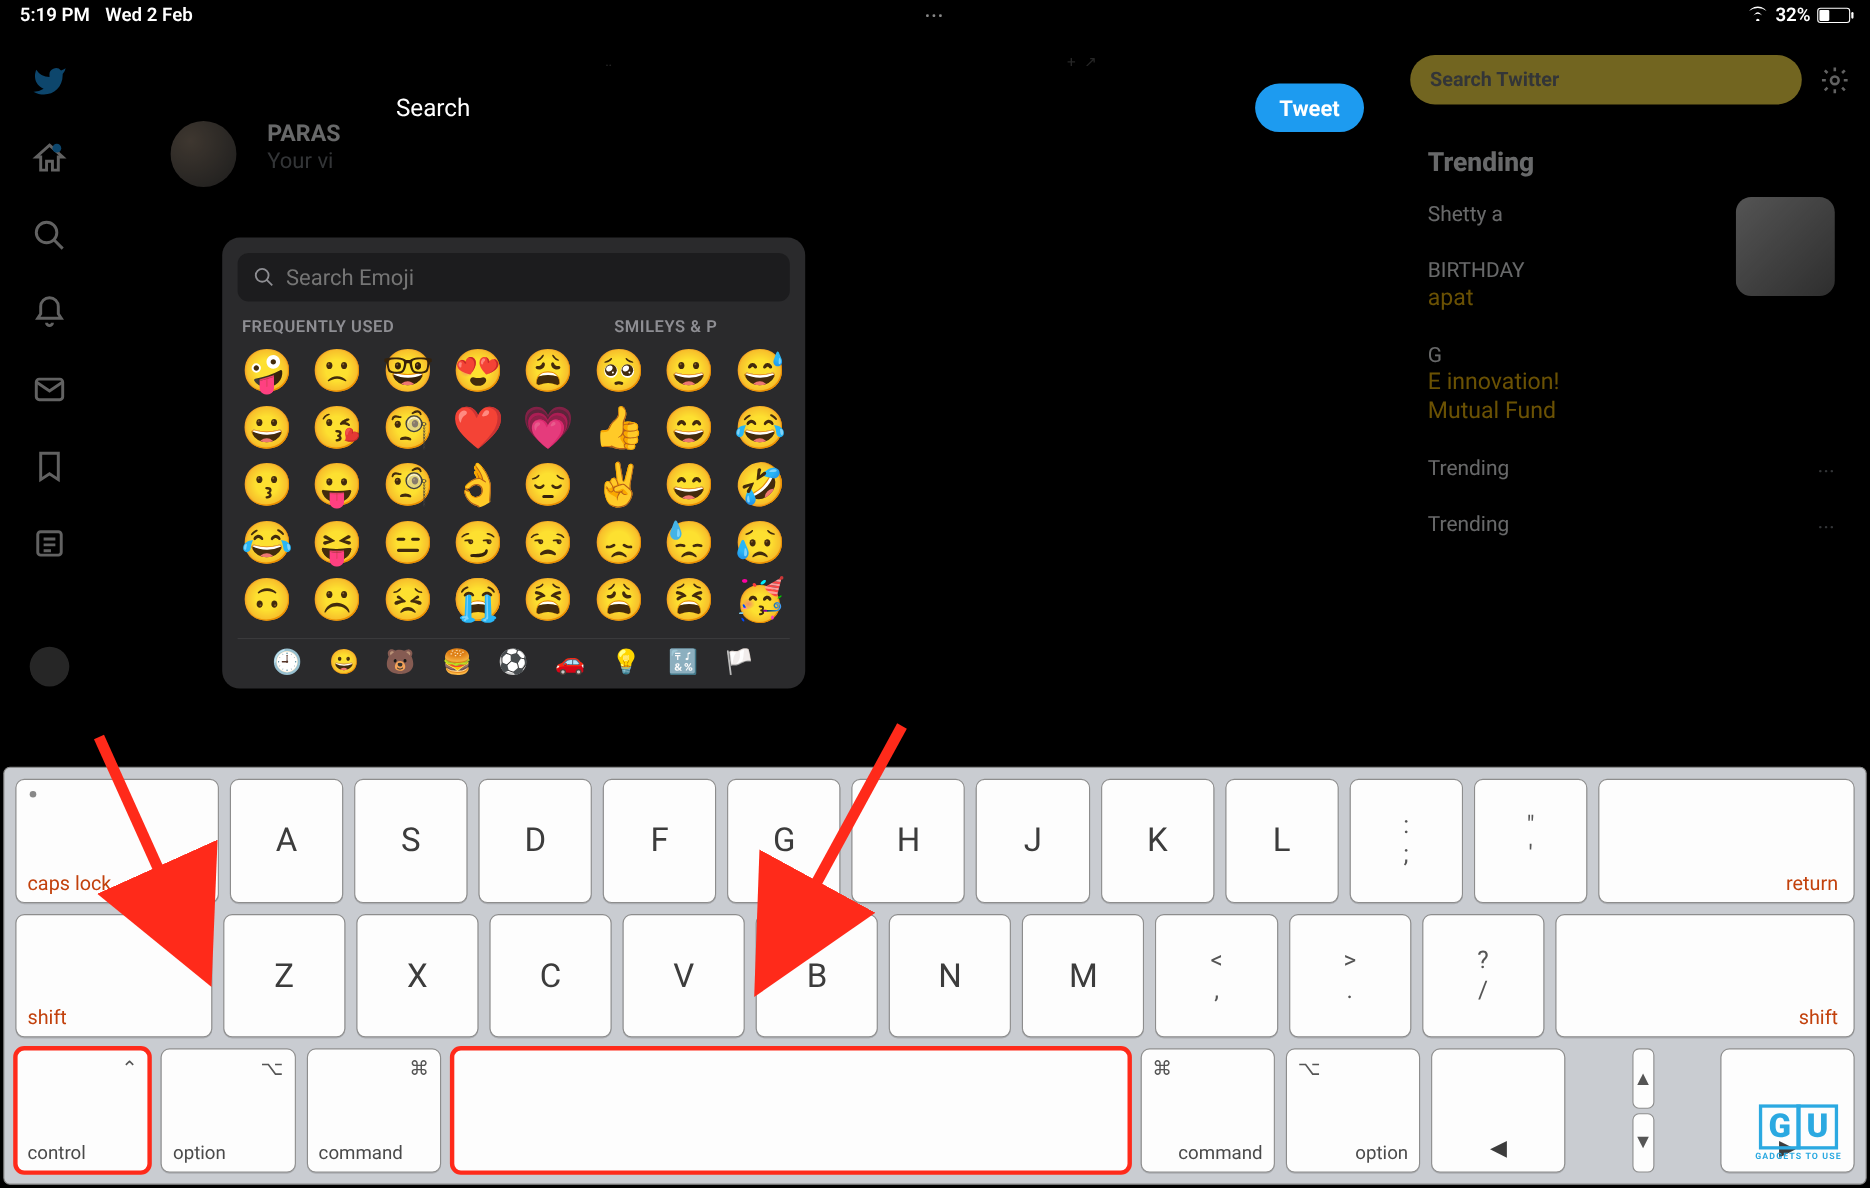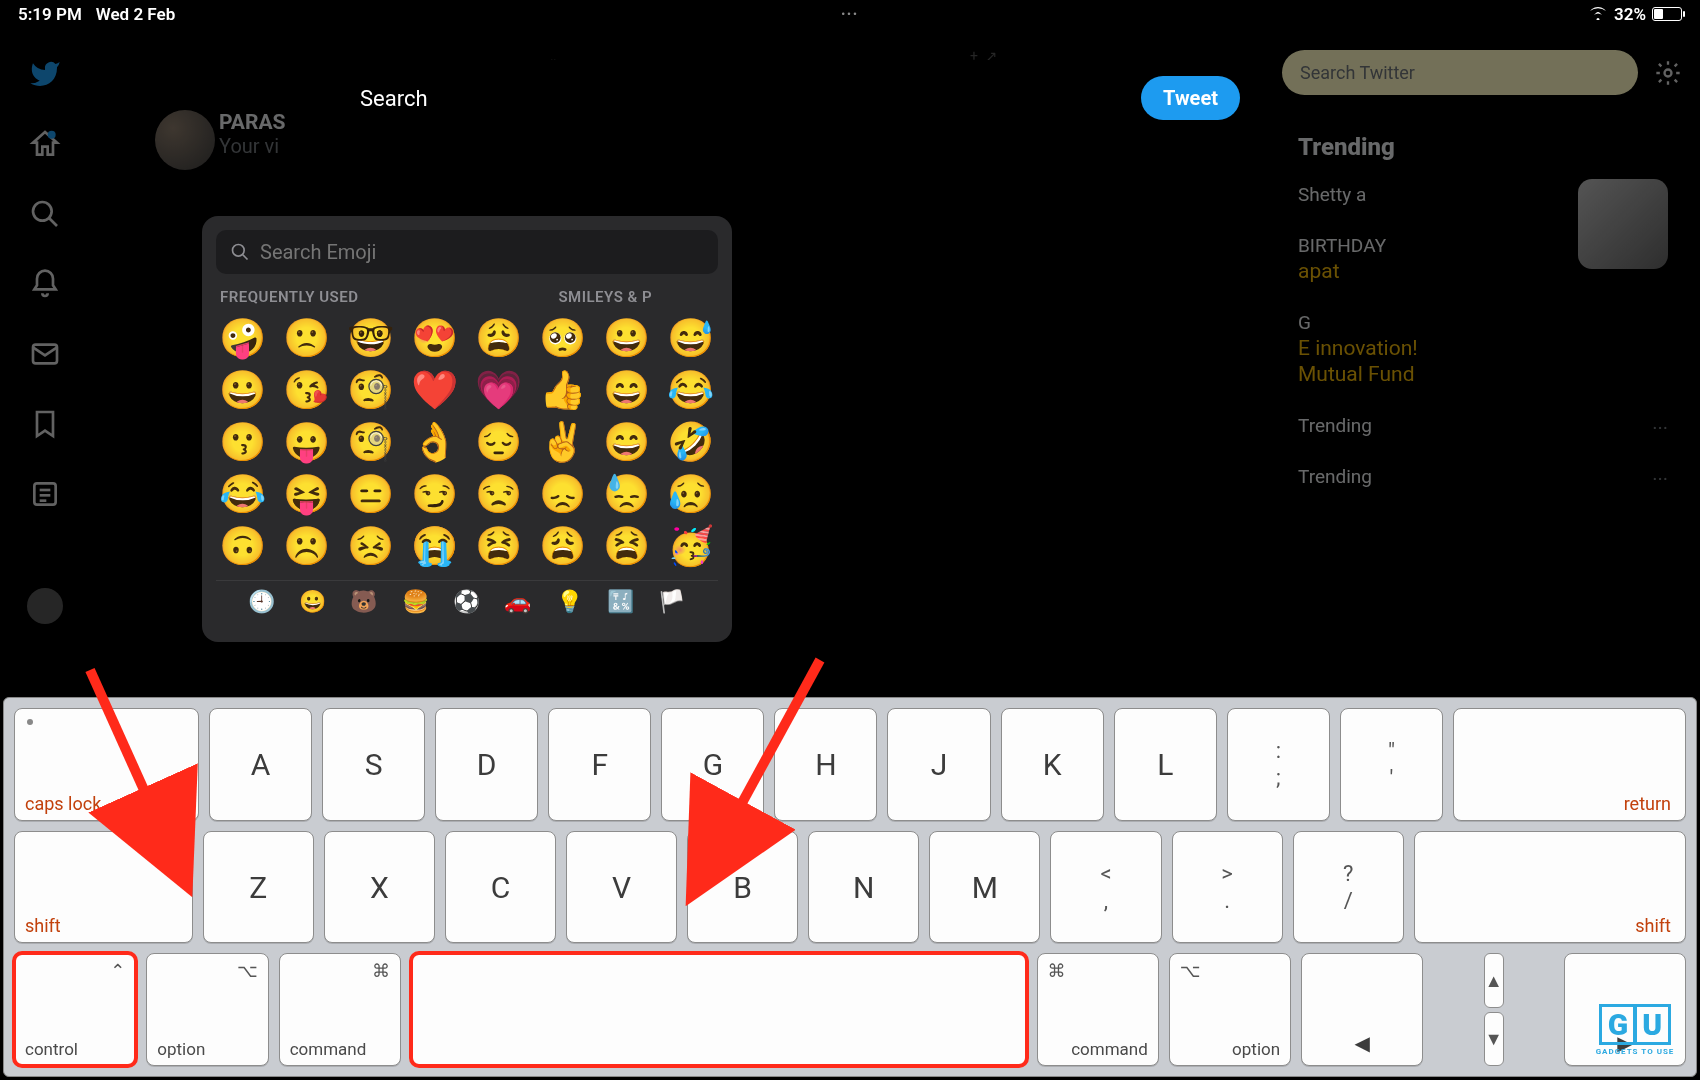--- a/index.html
+++ b/index.html
@@ -15,56 +15,56 @@
   .battery-icon::after { content:''; position:absolute; right:-4px; top:3px; width:2px; height:6px; background:#fff; border-radius:1px; }
   .battery-fill { position:absolute; left:1px; top:1px; bottom:1px; width:32%; background:#fff; border-radius:1px; }
 
   
   .nav-rail { position:absolute; left:0; top:40px; width:90px; display:flex; flex-direction:column; align-items:center; gap:38px; padding-top:18px; }
   .nav-icon { width:32px; height:32px; fill:#d9d9d9; color:#d9d9d9; }
   .nav-icon.bird { fill:#1d9bf0; }
   .nav-rail .avatar-small { width:36px; height:36px; border-radius:50%; background:#555; margin-top:40px; }
 
   
-  .feed-col { position:absolute; left:155px; top:110px; display:flex; align-items:flex-start; gap:4px; }
+  .feed-col { position:absolute; left:155px; top:110px; display:flex; align-items:flex-start; gap:28px; }
   .feed-avatar { width:60px; height:60px; border-radius:50%; background:#6a6a6a; background-image: radial-gradient(circle at 30% 30%, #8a7a6a, #404040); }
   .feed-text { color:#71767b; }
   .feed-name { font-weight:700; color:#e7e9ea; font-size:21px; }
   .feed-sub { font-size:20px; color:#71767b; }
 
   
   .top-small { position:absolute; top:48px; color:#545454; font-size:14px; letter-spacing:2px; }
   .top-small.a { left:550px; }
   .top-small.b { left:970px; }
 
   
   .right-sidebar { position:absolute; right:18px; top:50px; width:400px; }
   .search-wrap { display:flex; align-items:center; gap:16px; margin-bottom:20px; }
-  .search-field { flex:1; background:#fef9c3; border-radius:999px; padding:12px 18px; color:#71767b; font-size:18px; }
+  .search-field { flex:1; background:#fde047; border-radius:999px; padding:12px 18px; color:#71767b; font-size:18px;font-weight:bold; }
   .gear { width:28px; height:28px; color:#d9d9d9; }
   .trend-box { background:#000; border-radius:16px; padding:10px 0; }
   .trend-head { font-size:24px; font-weight:800; padding:8px 16px; color:#e7e9ea; }
   .trend-row { padding:14px 16px; position:relative; }
   .trend-row .t1 { font-size:19px; color:#e7e9ea; font-weight:400; }
   .trend-row .t2 { font-size:21px; color:#eab308; margin-top:2px; }
   .trend-row .more-dots { position:absolute; right:14px; top:16px; color:#71767b; font-size:20px; }
   .trend-thumb { position:absolute; right:14px; top:10px; width:90px; height:90px; border-radius:14px; background:#888; background-image: linear-gradient(135deg,#bbb,#666); }
 
   
   .modal { position:absolute; left:340px; top:60px; width:920px; background:#000; border-radius:18px; padding:16px 20px 10px; }
   .modal-header { display:flex; justify-content:space-between; align-items:center; margin-bottom:16px; }
   .cancel { color:#fff; font-size:22px; }
   .tweet-btn { background:#1d9bf0; color:#fff; font-weight:700; font-size:20px; padding:10px 22px; border-radius:999px; }
   .compose-row { display:flex; align-items:center; gap:18px; }
   .compose-avatar { width:54px; height:54px; border-radius:50%; background:#777; background-image: radial-gradient(circle at 40% 30%, #a0a0a0, #333); }
   .compose-text { font-size:25px; color:#e7e9ea; }
   .cursor { display:inline-block; width:2px; height:26px; background:#1d9bf0; vertical-align:middle; margin-left:4px; }
 
   
-  .emoji-picker { position:absolute; left:202px; top:216px; width:530px; background:#2a2a2c; border-radius:16px; padding:14px 14px 24px; box-shadow:0 10px 40px rgba(0,0,0,0.6); }
+  .emoji-picker { position:absolute; left:202px; top:216px; width:530px; background:#2a2a2c; border-radius:16px; padding:14px 14px 7px; box-shadow:0 10px 40px rgba(0,0,0,0.6); }
   .emoji-search { display:flex; align-items:center; gap:10px; background:#1c1c1e; border-radius:10px; padding:10px 14px; margin-bottom:14px; }
   .emoji-search input { background:transparent; border:none; outline:none; color:#98989e; font-size:20px; flex:1; }
   .emoji-search .mag { color:#8e8e93; width:20px; height:20px; }
   .emoji-labels { display:flex; gap:200px; color:#8e8e93; font-size:15px; font-weight:600; letter-spacing:0.5px; margin:6px 4px 10px; }
   .emoji-grid { display:grid; grid-template-columns: repeat(8, 1fr); gap:8px 10px; }
   .emoji-cell { font-size:38px; text-align:center; line-height:44px; cursor:pointer; }
   .emoji-tabs { display:flex; justify-content:space-around; margin-top:12px; padding:8px 20px 4px; border-top:1px solid #3a3a3c; }
   .emoji-tab { color:#6e6e73; font-size:22px; }
   .emoji-tab.active { color:#e0e0e0; }
 

